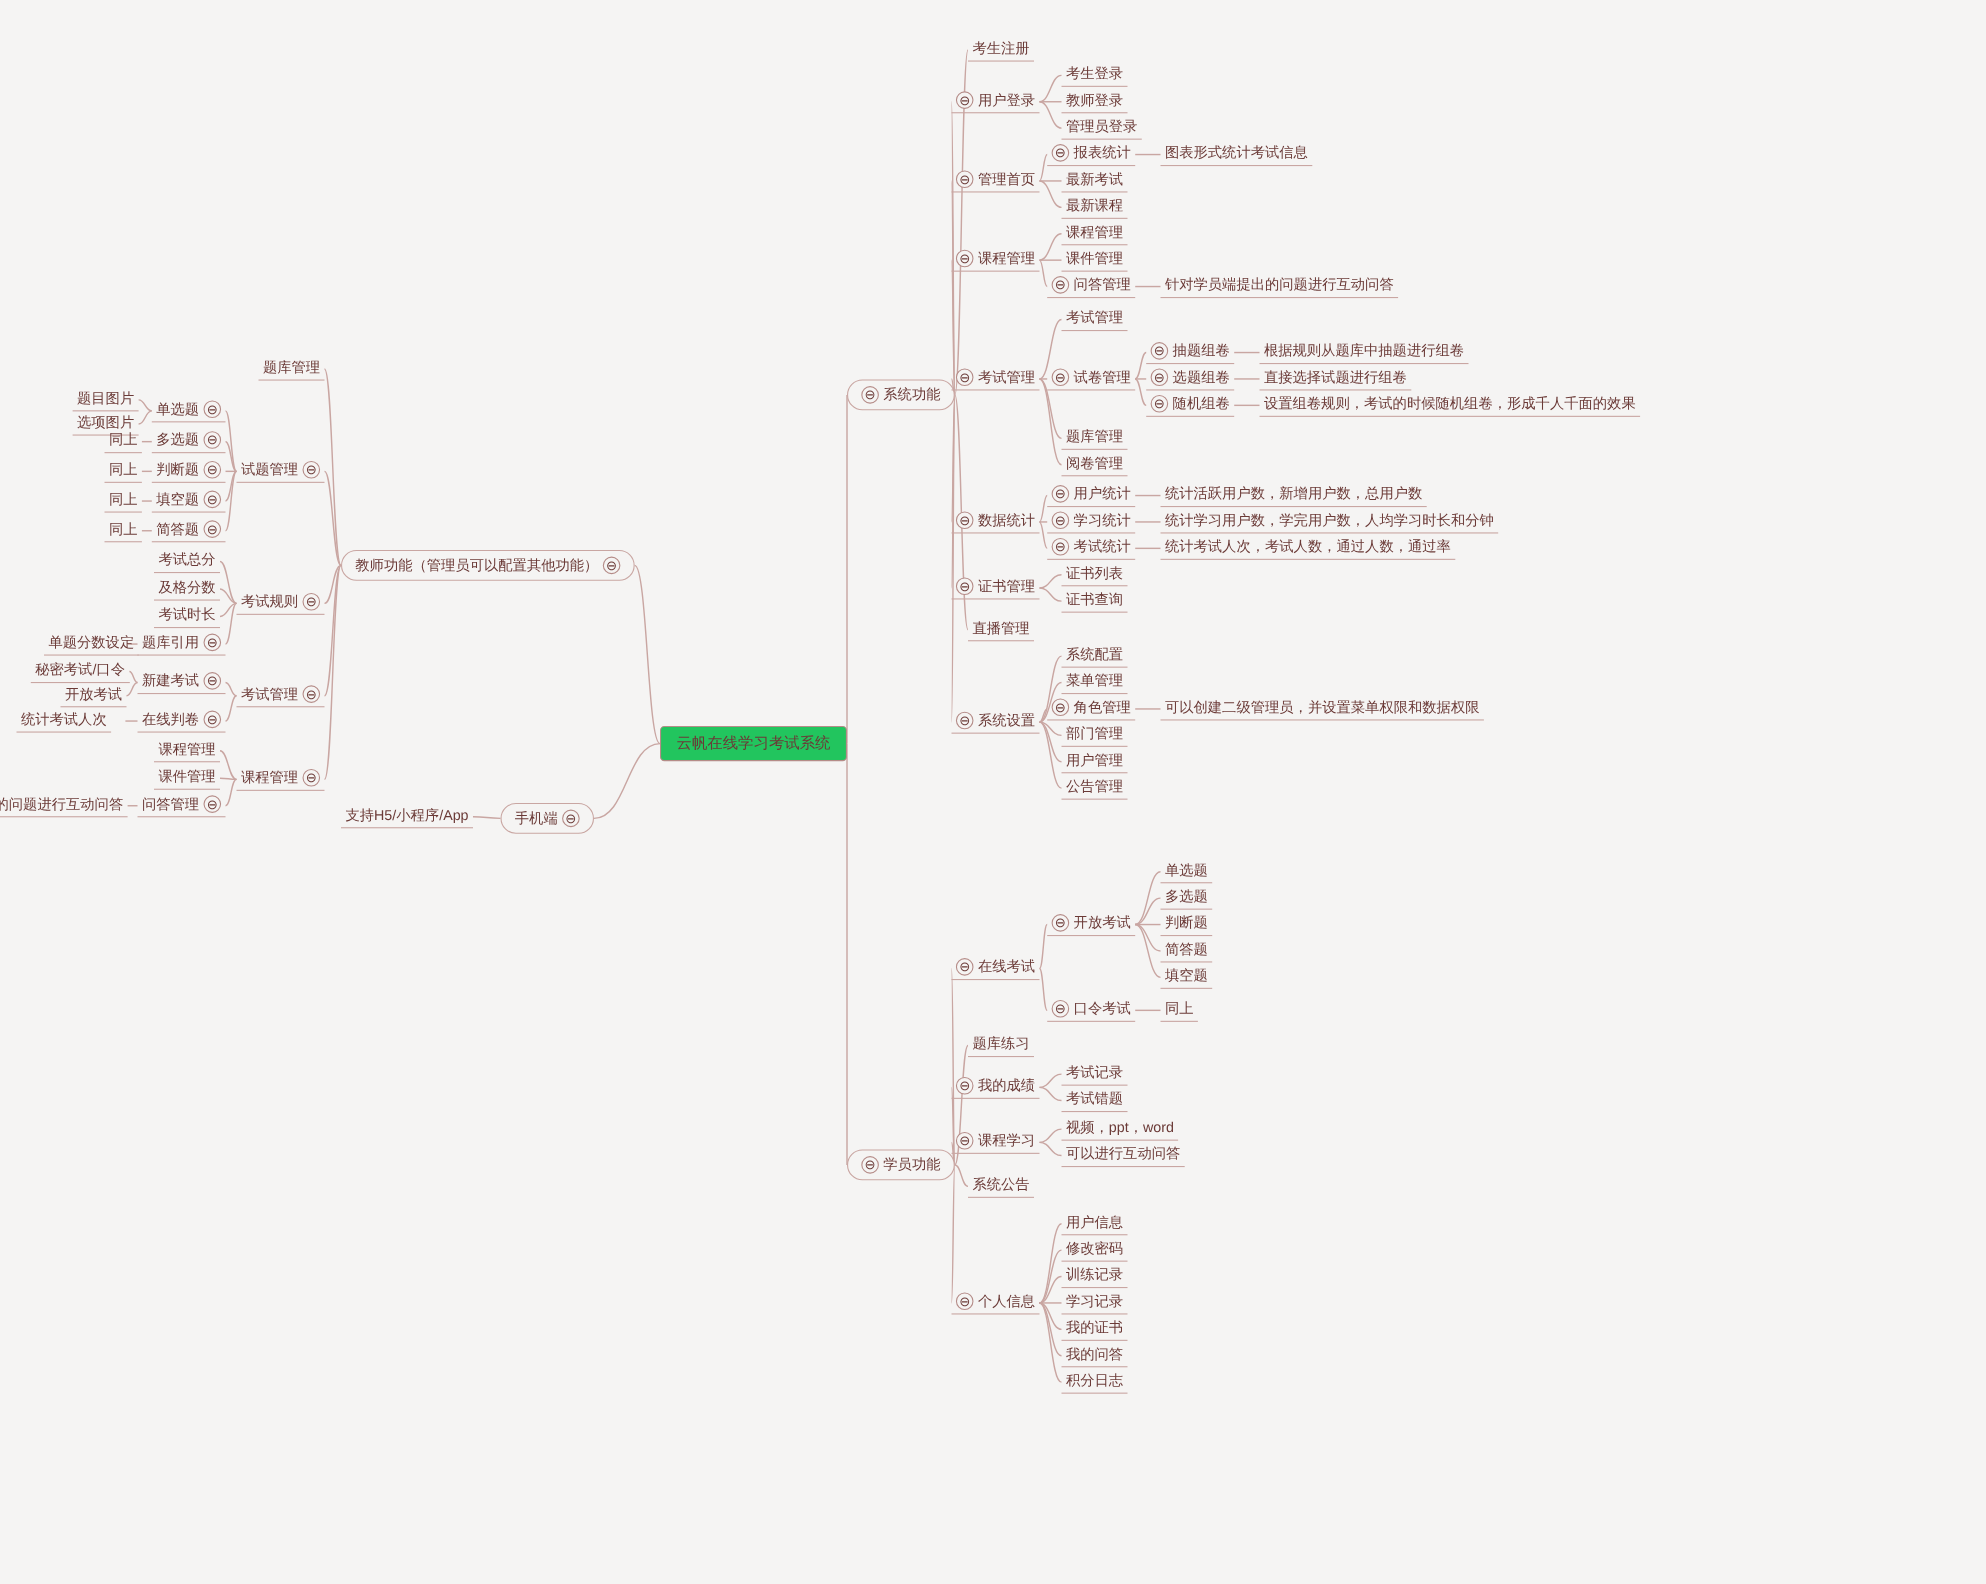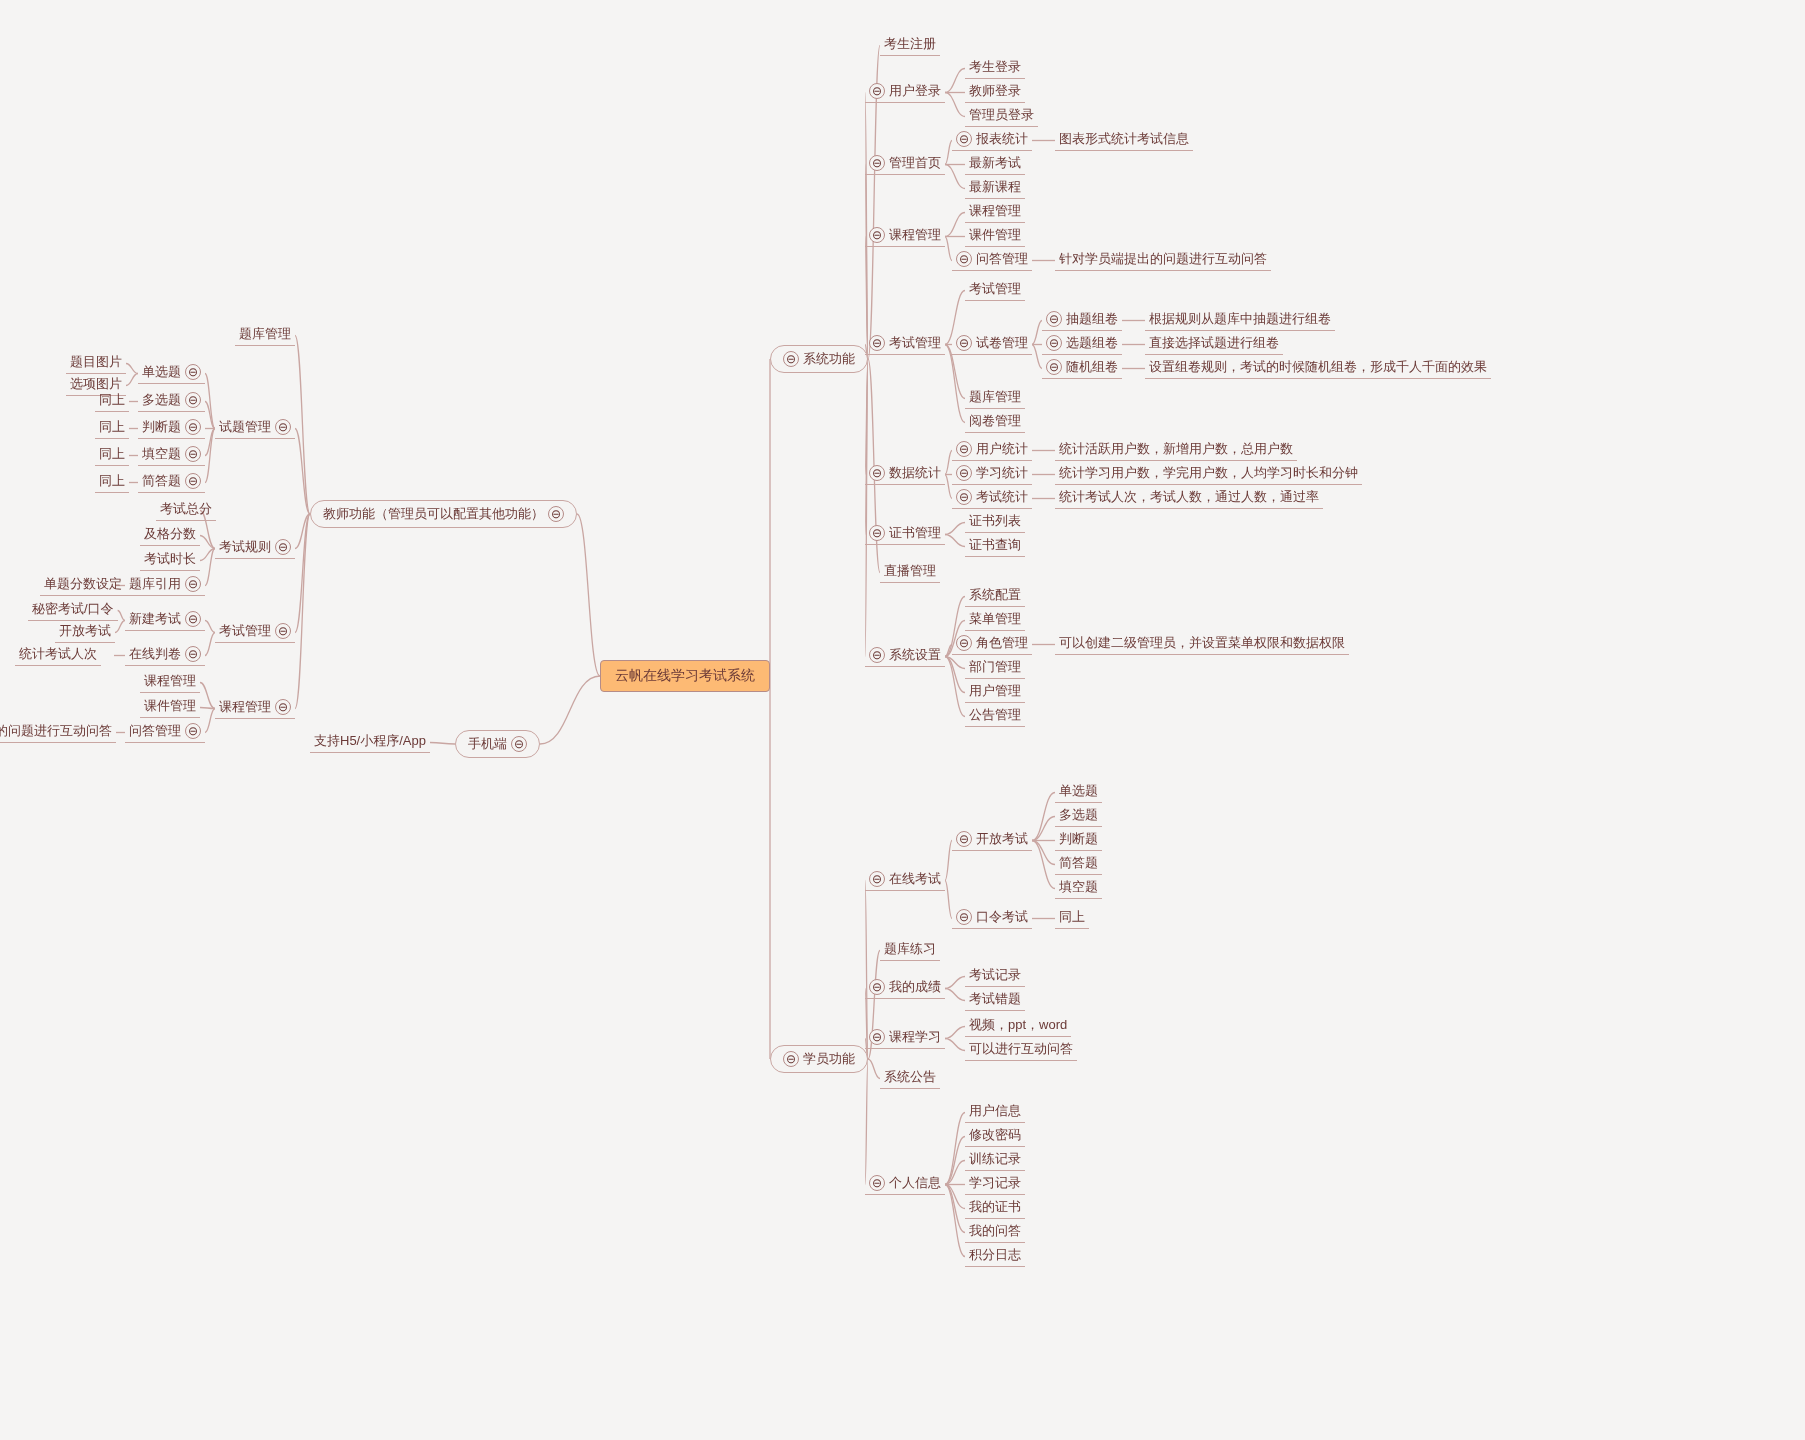--- a/index.html
+++ b/index.html
@@ -22,21 +22,21 @@
     left: 0;
     width: 1805px;
     height: 1440px;
     pointer-events: none;
   }
   .node {
     position: absolute;
     white-space: nowrap;
   }
   .root {
-    background: #fdba74;
+    background: #22c55e;
     border: 1px solid #b58c88;
     border-radius: 4px;
     padding: 6px 14px;
     color: #6b3a37;
     font-size: 14px;
   }
   .branch {
     border: 1px solid #c9a6a2;
     border-radius: 14px;
     padding: 4px 12px;
@@ -243,21 +243,21 @@
   <div id="t-qm-short" class="node sub" style="left:138px;top:472px;"><span class="col">
         <span>简答题</span>
         <span class="collapse">⊖</span>
       </span></div>
   <div id="t-qm-short-d" class="node sub" style="left:95px;top:472px;">同上</div>
 
   <div id="t-rules" class="node sub" style="left:215px;top:538px;"><span class="col">
         <span>考试规则</span>
         <span class="collapse">⊖</span>
       </span></div>
-  <div id="t-r-total" class="node sub" style="left:156px;top:500px;">考试总分</div>
+  <div id="t-r-total" class="node sub" style="left:140px;top:500px;">考试总分</div>
   <div id="t-r-pass" class="node sub" style="left:140px;top:525px;">及格分数</div>
   <div id="t-r-dur" class="node sub" style="left:140px;top:550px;">考试时长</div>
   <div id="t-r-ref" class="node sub" style="left:125px;top:575px;"><span class="col">
         <span>题库引用</span>
         <span class="collapse">⊖</span>
       </span></div>
   <div id="t-r-ref-d" class="node sub" style="left:40px;top:575px;">单题分数设定</div>
 
   <div id="t-em" class="node sub" style="left:215px;top:622px;"><span class="col">
         <span>考试管理</span>

